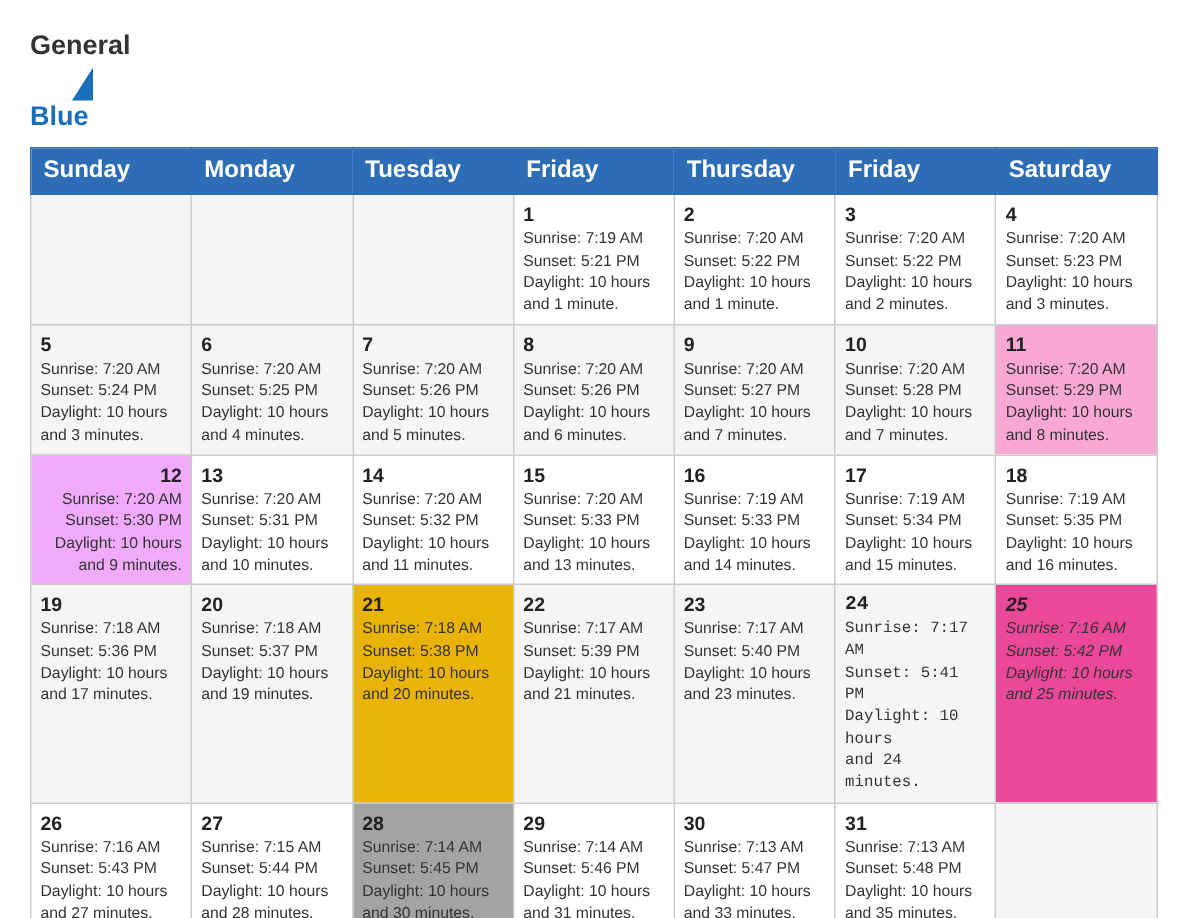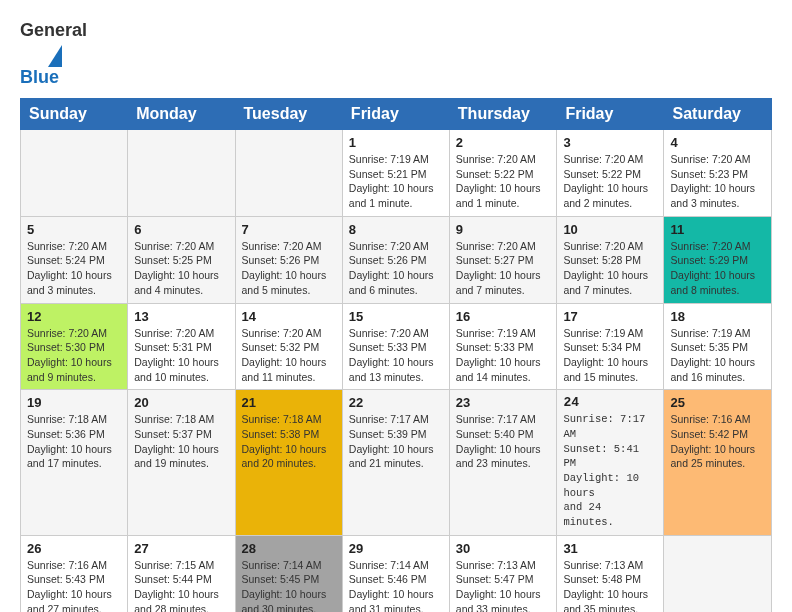--- a/index.html
+++ b/index.html
@@ -186,30 +186,30 @@
 Daylight: 10 hours
 and 7 minutes.</div>
         </td>
         <td style="background: rgb(245, 245, 245);">
           <div class="day-number">10</div>
           <div class="day-info" style="white-space: pre-line;">Sunrise: 7:20 AM
 Sunset: 5:28 PM
 Daylight: 10 hours
 and 7 minutes.</div>
         </td>
-        <td style="background: #14b8a6;">
+        <td style="background: #f9a8d4;">
           <div class="day-number">11</div>
           <div class="day-info" style="white-space: pre-line;">Sunrise: 7:20 AM
 Sunset: 5:29 PM
 Daylight: 10 hours
 and 8 minutes.</div>
         </td>
       </tr>
       <tr>
-        <td style="background: #bef264;">
+        <td style="background: #f0abfc; text-align: right;">
           <div class="day-number">12</div>
           <div class="day-info" style="white-space: pre-line;">Sunrise: 7:20 AM
 Sunset: 5:30 PM
 Daylight: 10 hours
 and 9 minutes.</div>
         </td>
         <td style="background: rgb(255, 255, 255);">
           <div class="day-number">13</div>
           <div class="day-info" style="white-space: pre-line;">Sunrise: 7:20 AM
 Sunset: 5:31 PM
@@ -288,21 +288,21 @@
 Daylight: 10 hours
 and 23 minutes.</div>
         </td>
         <td style="background: rgb(245, 245, 245); font-family: Liberation Mono, monospace;">
           <div class="day-number">24</div>
           <div class="day-info" style="white-space: pre-line;">Sunrise: 7:17 AM
 Sunset: 5:41 PM
 Daylight: 10 hours
 and 24 minutes.</div>
         </td>
-        <td style="background: #fdba74;">
+        <td style="background: #ec4899; font-style: italic;">
           <div class="day-number">25</div>
           <div class="day-info" style="white-space: pre-line;">Sunrise: 7:16 AM
 Sunset: 5:42 PM
 Daylight: 10 hours
 and 25 minutes.</div>
         </td>
       </tr>
       <tr>
         <td style="background: rgb(255, 255, 255);">
           <div class="day-number">26</div>

